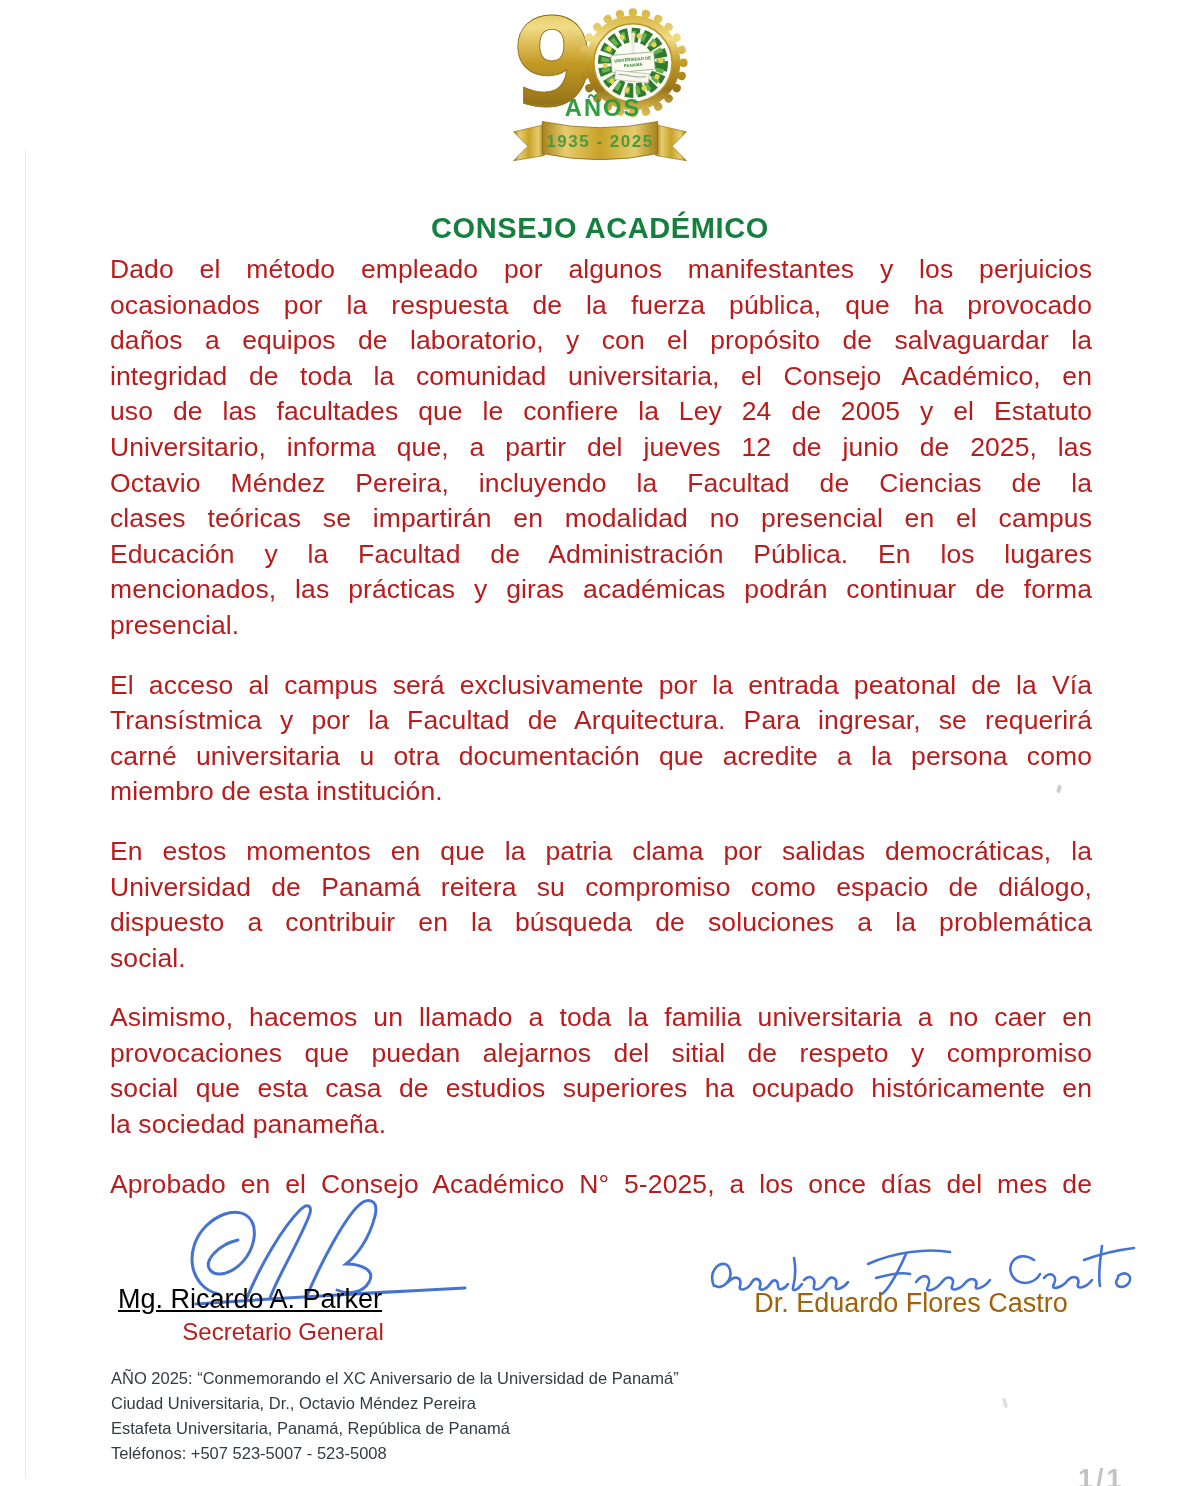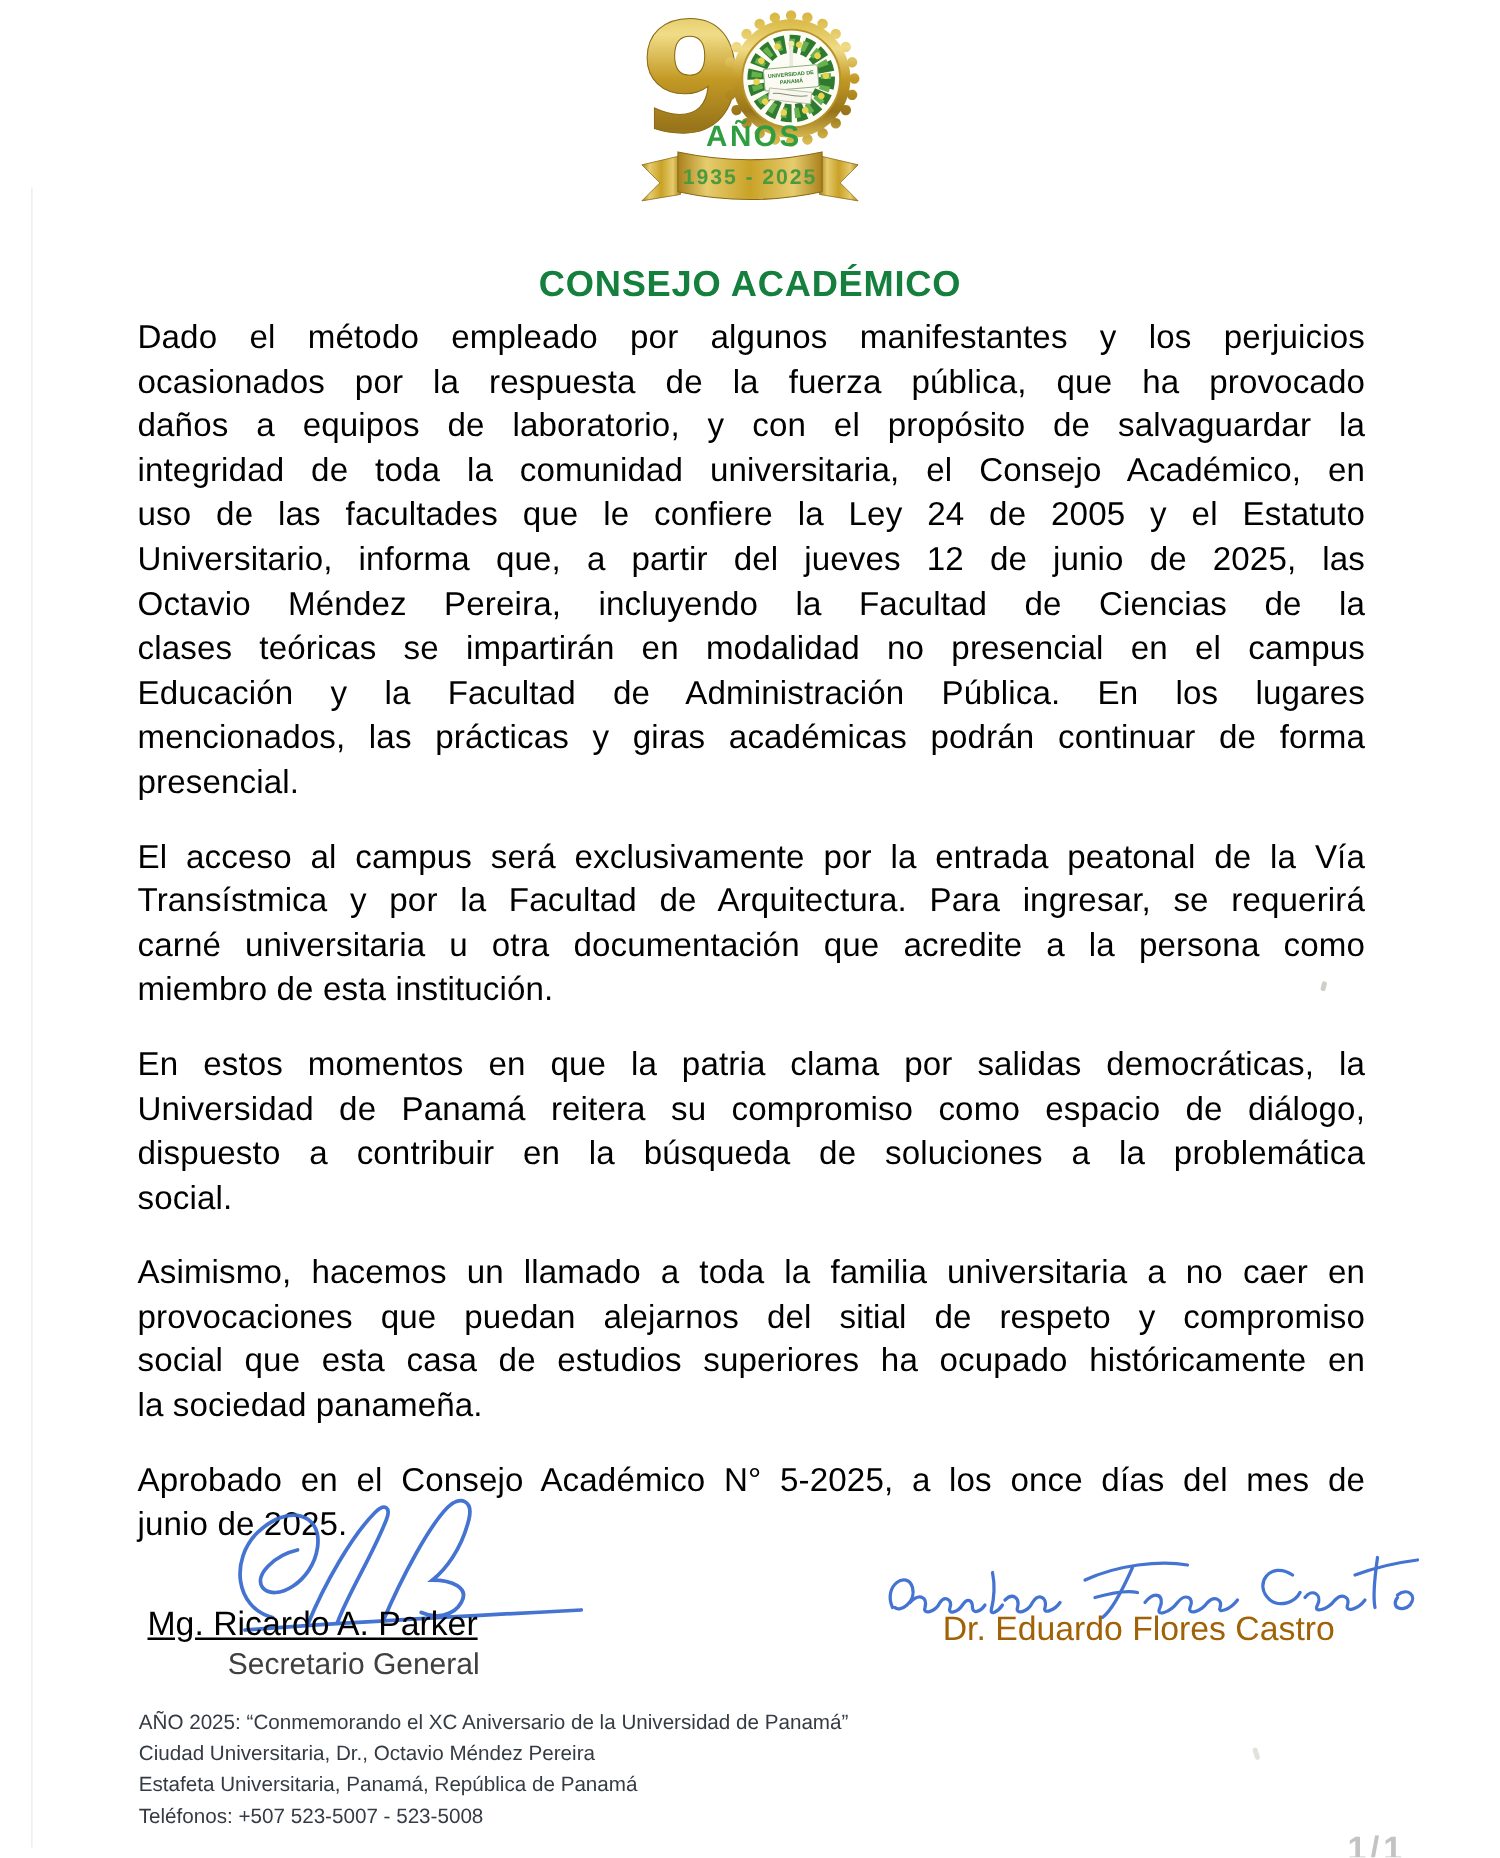--- a/index.html
+++ b/index.html
@@ -42,31 +42,31 @@
 
   .content {
     position: absolute;
     left: 110px; top: 252px; width: 982px;
   }
   .para {
     margin: 0 0 24px 0;
     font-size: 26.5px;
     line-height: 35.6px;
     letter-spacing: 0.1px;
-    color: #000000;
+    color: #b91c1c;
   }
   .jline { text-align: justify; text-align-last: justify; }
   .jline.last { text-align-last: left; }
 
   .sig-ink { position: absolute; pointer-events: none; }
   .sig-left-ink { left: 160px; top: 1182px; }
   .sig-right-ink { left: 698px; top: 1234px; }
 
   .sig-left-name  { position: absolute; left: 118px; top: 1284px; width: 330px; text-align: left; font-size: 27px; color: #000000; text-decoration: underline; }
-  .sig-left-role  { position: absolute; left: 118px; top: 1318px; width: 330px; text-align: center; font-size: 24px; color: #404040; }
+  .sig-left-role  { position: absolute; left: 118px; top: 1318px; width: 330px; text-align: center; font-size: 24px; color: #b91c1c; }
   .sig-right-name { position: absolute; left: 726px; top: 1288px; width: 370px; text-align: center; font-size: 27px; color: #a16207; }
   .sig-right-role { position: absolute; left: 726px; top: 1323px; width: 370px; text-align: center; font-size: 24px; color: #2c313a; }
 
   .footer {
     position: absolute;
     left: 111px; top: 1366px;
     font-size: 16.5px;
     line-height: 25px;
     color: #343b43;
   }
@@ -173,21 +173,20 @@
       <div class="jline last">social.</div>
     </div>
     <div class="para">
       <div class="jline">Asimismo, hacemos un llamado a toda la familia universitaria a no caer en</div>
       <div class="jline">provocaciones que puedan alejarnos del sitial de respeto y compromiso</div>
       <div class="jline">social que esta casa de estudios superiores ha ocupado históricamente en</div>
       <div class="jline last">la sociedad panameña.</div>
     </div>
     <div class="para">
       <div class="jline">Aprobado en el Consejo Académico N° 5-2025, a los once días del mes de</div>
-      <div class="jline last">junio de 2025.</div>
     </div>
   </main>
 
   <svg class="sig-ink sig-left-ink" width="330" height="145" viewBox="0 0 330 145">
     <g fill="none" stroke="#3a6cd0" stroke-width="3" stroke-linecap="round" opacity="0.95">
       <path d="M58,112 C28,104 24,66 46,44 C70,21 98,28 94,56 C90,84 60,100 50,88 C43,78 60,62 78,58"></path>
       <path d="M86,118 C100,84 122,46 140,28 C148,20 153,24 149,34 C138,62 118,94 110,116"></path>
       <path d="M146,116 C162,78 184,38 198,24 C208,14 219,18 215,34 C209,58 196,74 186,82 C201,82 216,88 209,100 C203,111 188,113 177,108"></path>
       <path d="M36,122 C120,116 225,110 305,106"></path>
     </g>

